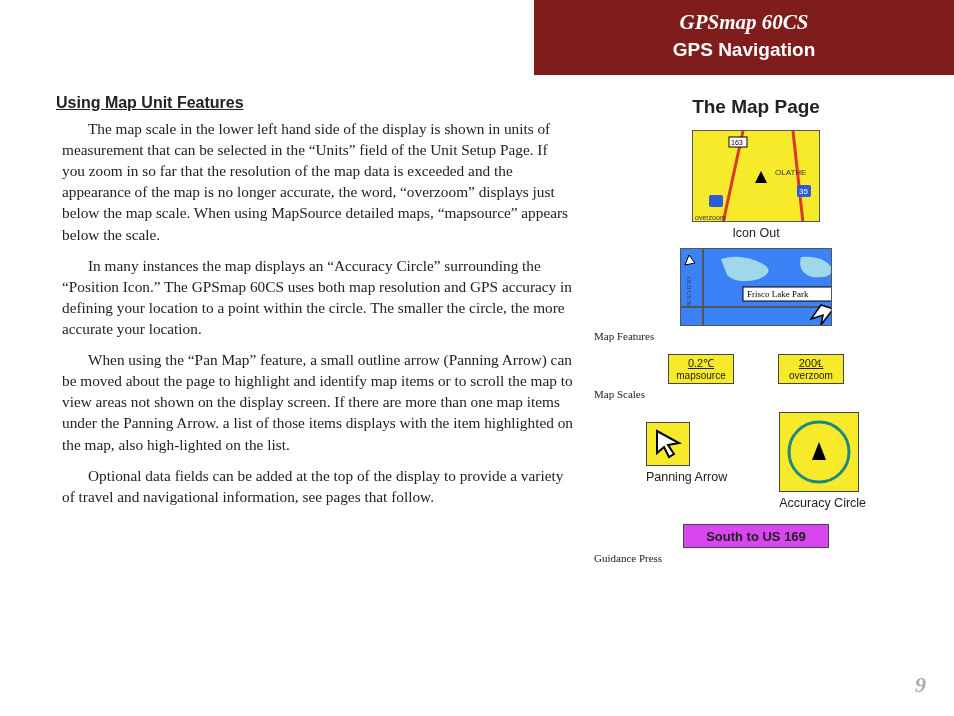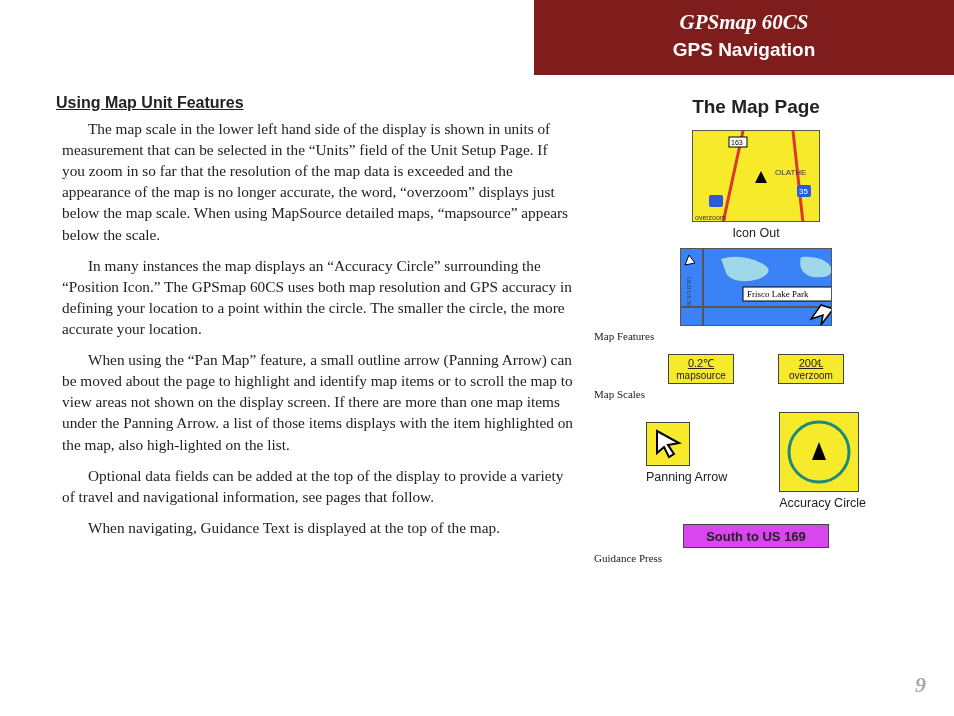--- a/index.html
+++ b/index.html
@@ -138,21 +138,20 @@
   <div class="header-title">GPSmap 60CS</div>
   <div class="header-sub">GPS Navigation</div>
 </div>
 
 <div class="left-col">
   <div class="section-title"> Using Map Unit Features</div>
   <p class="para">The map scale in the lower left hand side of the display is shown in units of measurement that can be selected in the “Units” field of the Unit Setup Page. If you zoom in so far that the resolution of the map data is exceeded and the appearance of the map is no longer accurate, the word, “overzoom” displays just below the map scale. When using MapSource detailed maps, “mapsource” appears below the scale.</p>
   <p class="para">In many instances the map displays an “Accuracy Circle” surrounding the “Position Icon.” The GPSmap 60CS uses both map resolution and GPS accuracy in defining your location to a point within the circle. The smaller the circle, the more accurate your location.</p>
   <p class="para">When using the “Pan Map” feature, a small outline arrow (Panning Arrow) can be moved about the page to highlight and identify map items or to scroll the map to view areas not shown on the display screen. If there are more than one map items under the Panning Arrow. a list of those items displays with the item highlighted on the map, also high-lighted on the list.</p>
   <p class="para">Optional data fields can be added at the top of the display to provide a variety of travel and navigational information, see pages that follow.</p>
-  <p class="para">When navigating, Guidance Text is displayed at the top of the map.</p>
 </div>
 
 <div class="right-col">
   <div class="map-page-title">The Map Page</div>
 
   <div class="fig-row">
     <div class="fig">
       <div class="map-thumb">
         <svg width="128" height="92">
           <line x1="50" y1="0" x2="30" y2="92" stroke="#d93a2a" stroke-width="3"></line>

